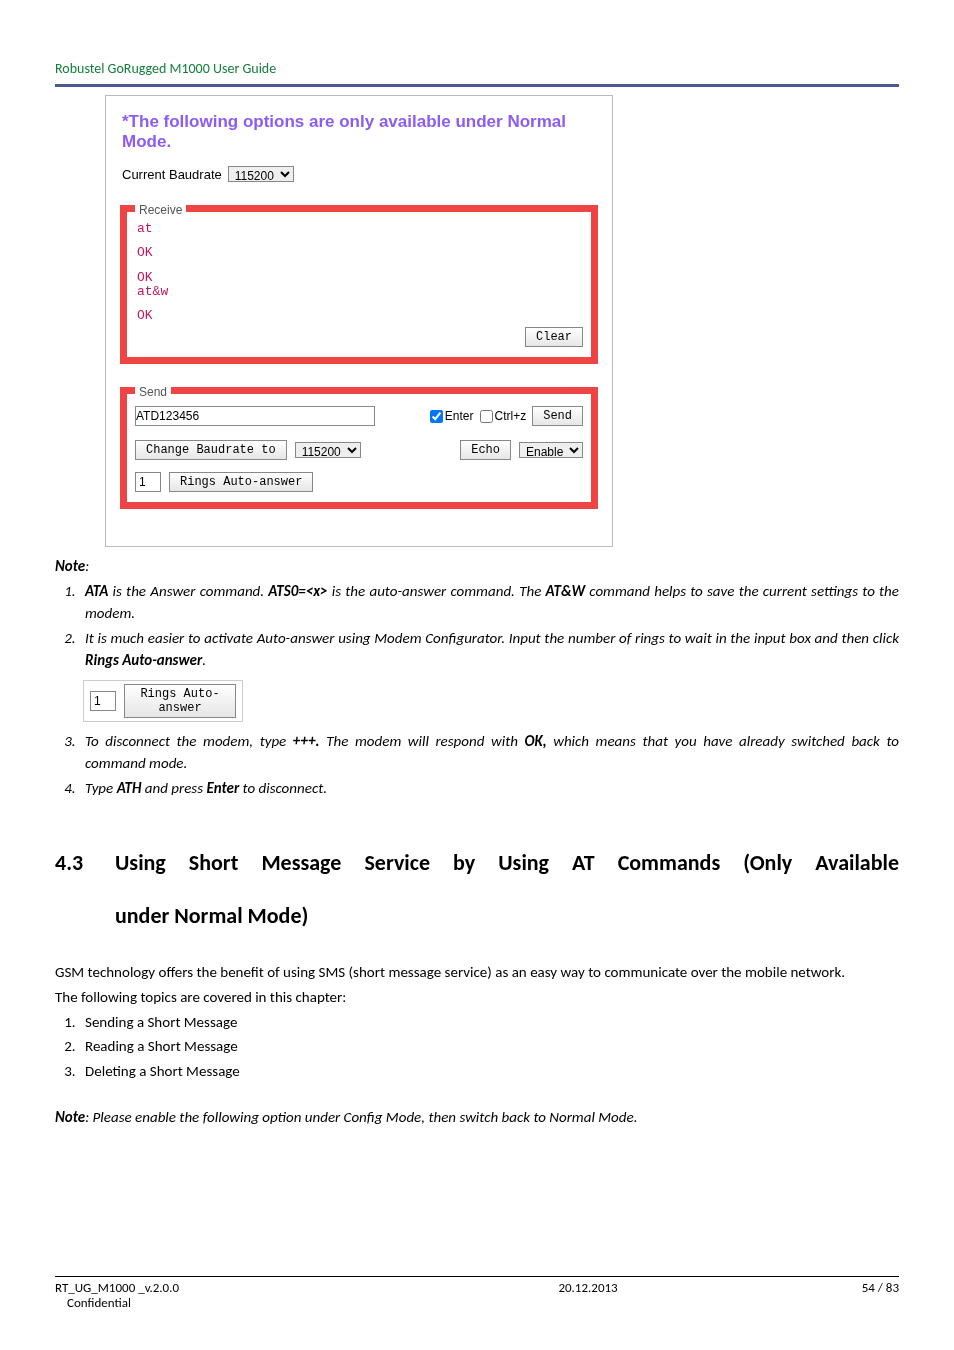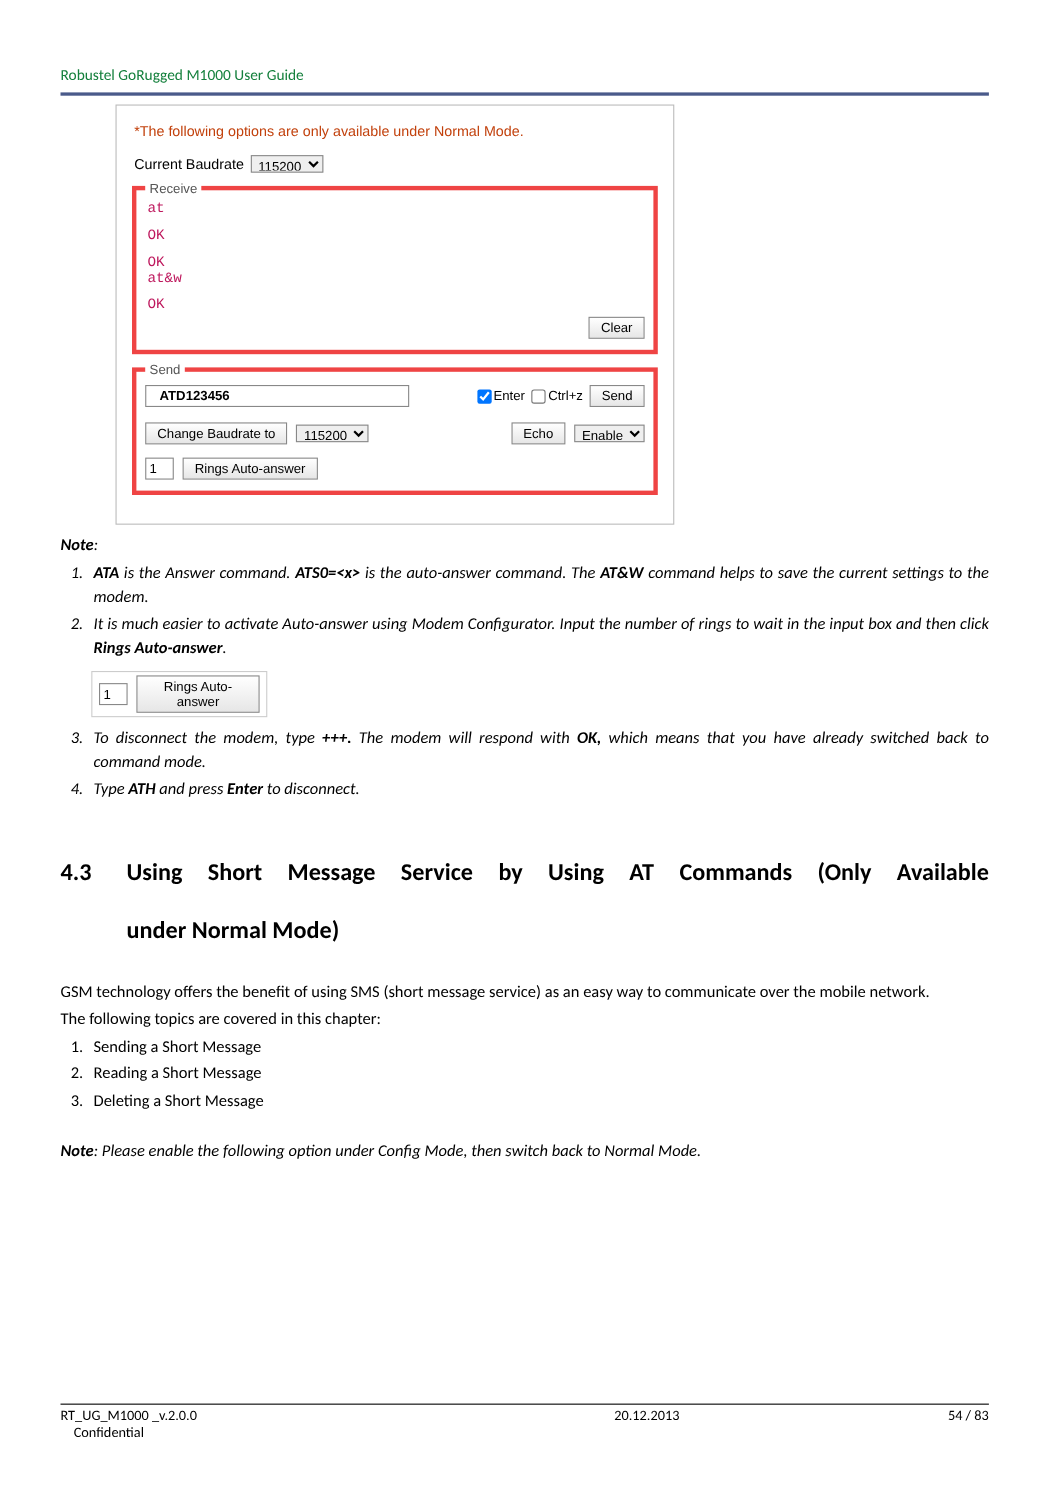--- a/index.html
+++ b/index.html
@@ -27,41 +27,42 @@
     margin: 0 0 8px 0;
   }
   .screenshot-box {
     margin: 0 0 0 50px;
     width: 508px;
     border: 1px solid #bbb;
     padding: 6px 10px 14px 10px;
     font-family: Tahoma, Arial, sans-serif;
   }
   .ss-note {
-    font-size: 13px;
-    color: #c2410c;
+    font-size: 17px;
+    color: #8b5cf6;
     margin: 10px 0 14px 6px;
+    font-weight: bold;
   }
   .ss-row {
     display: flex;
     align-items: center;
     gap: 6px;
     font-size: 13px;
     margin: 0 0 8px 6px;
   }
   .ss-select {
     font-family: Tahoma, Arial, sans-serif;
     font-size: 12px;
     border: 1px solid #888;
     padding: 1px 2px;
     height: 16px;
   }
   .fieldset {
-    border: 4px solid #ef4444;
-    margin: 12px 4px;
+    border: 7px solid #ef4444;
+    margin: 23px 4px;
     padding: 6px 8px 10px 8px;
     position: relative;
   }
   .legend {
     position: absolute;
     top: -9px;
     left: 8px;
     background: #fff;
     font-size: 12px;
     color: #555;
@@ -74,35 +75,34 @@
     line-height: 1.1;
     padding: 4px 0 0 2px;
   }
   .receive-body .gap { height: 10px; }
   .receive-footer {
     display: flex;
     justify-content: flex-end;
     padding-top: 4px;
   }
   .win-btn {
-    font-family: Liberation Sans, sans-serif;
+    font-family: Liberation Mono, monospace;
     font-size: 12px;
     border: 1px solid #888;
     background: linear-gradient(#fff,#e6e6e6);
     padding: 2px 10px;
     cursor: pointer;
   }
   .send-input {
     font-family: Tahoma, Arial, sans-serif;
     font-size: 12px;
     border: 1px solid #888;
-    padding: 2px 12px;
+    padding: 2px 0;
     width: 240px;
     height: 20px;
-    font-weight: bold;
   }
   .send-row1 {
     display: flex;
     align-items: center;
     gap: 10px;
     margin: 6px 0 14px 0;
   }
   .send-row1 .right {
     margin-left: auto;
     display: flex;

